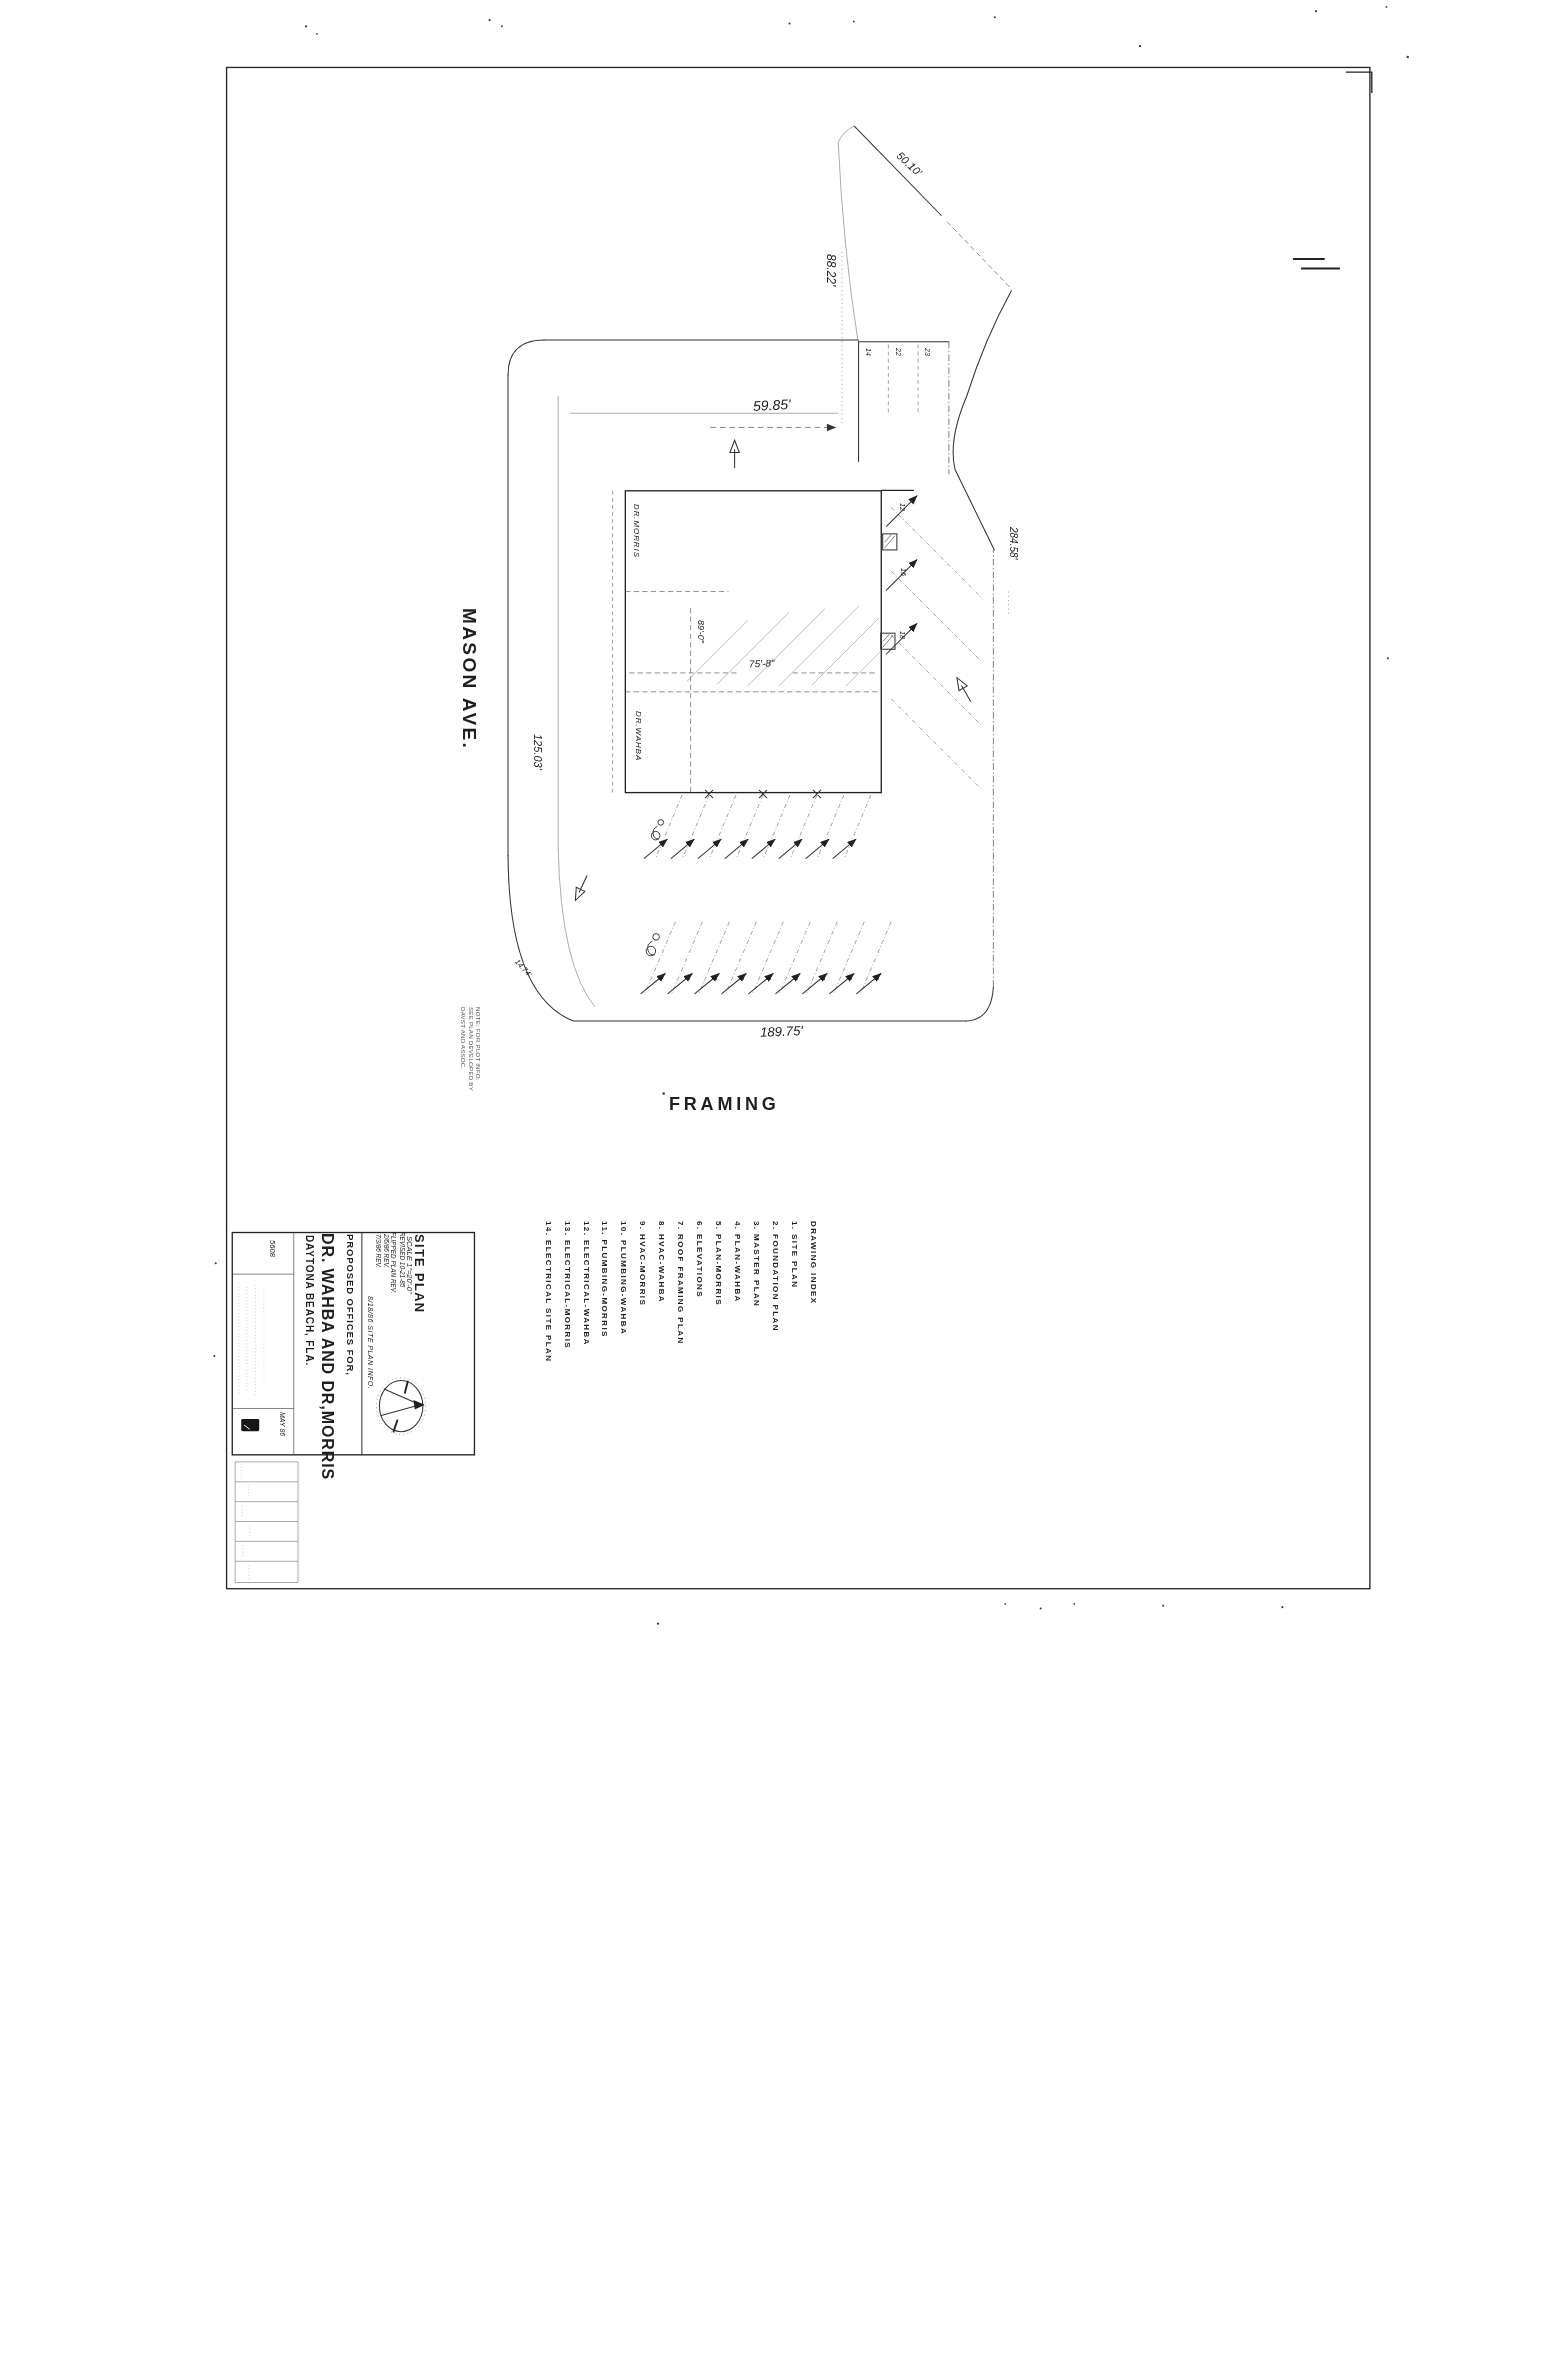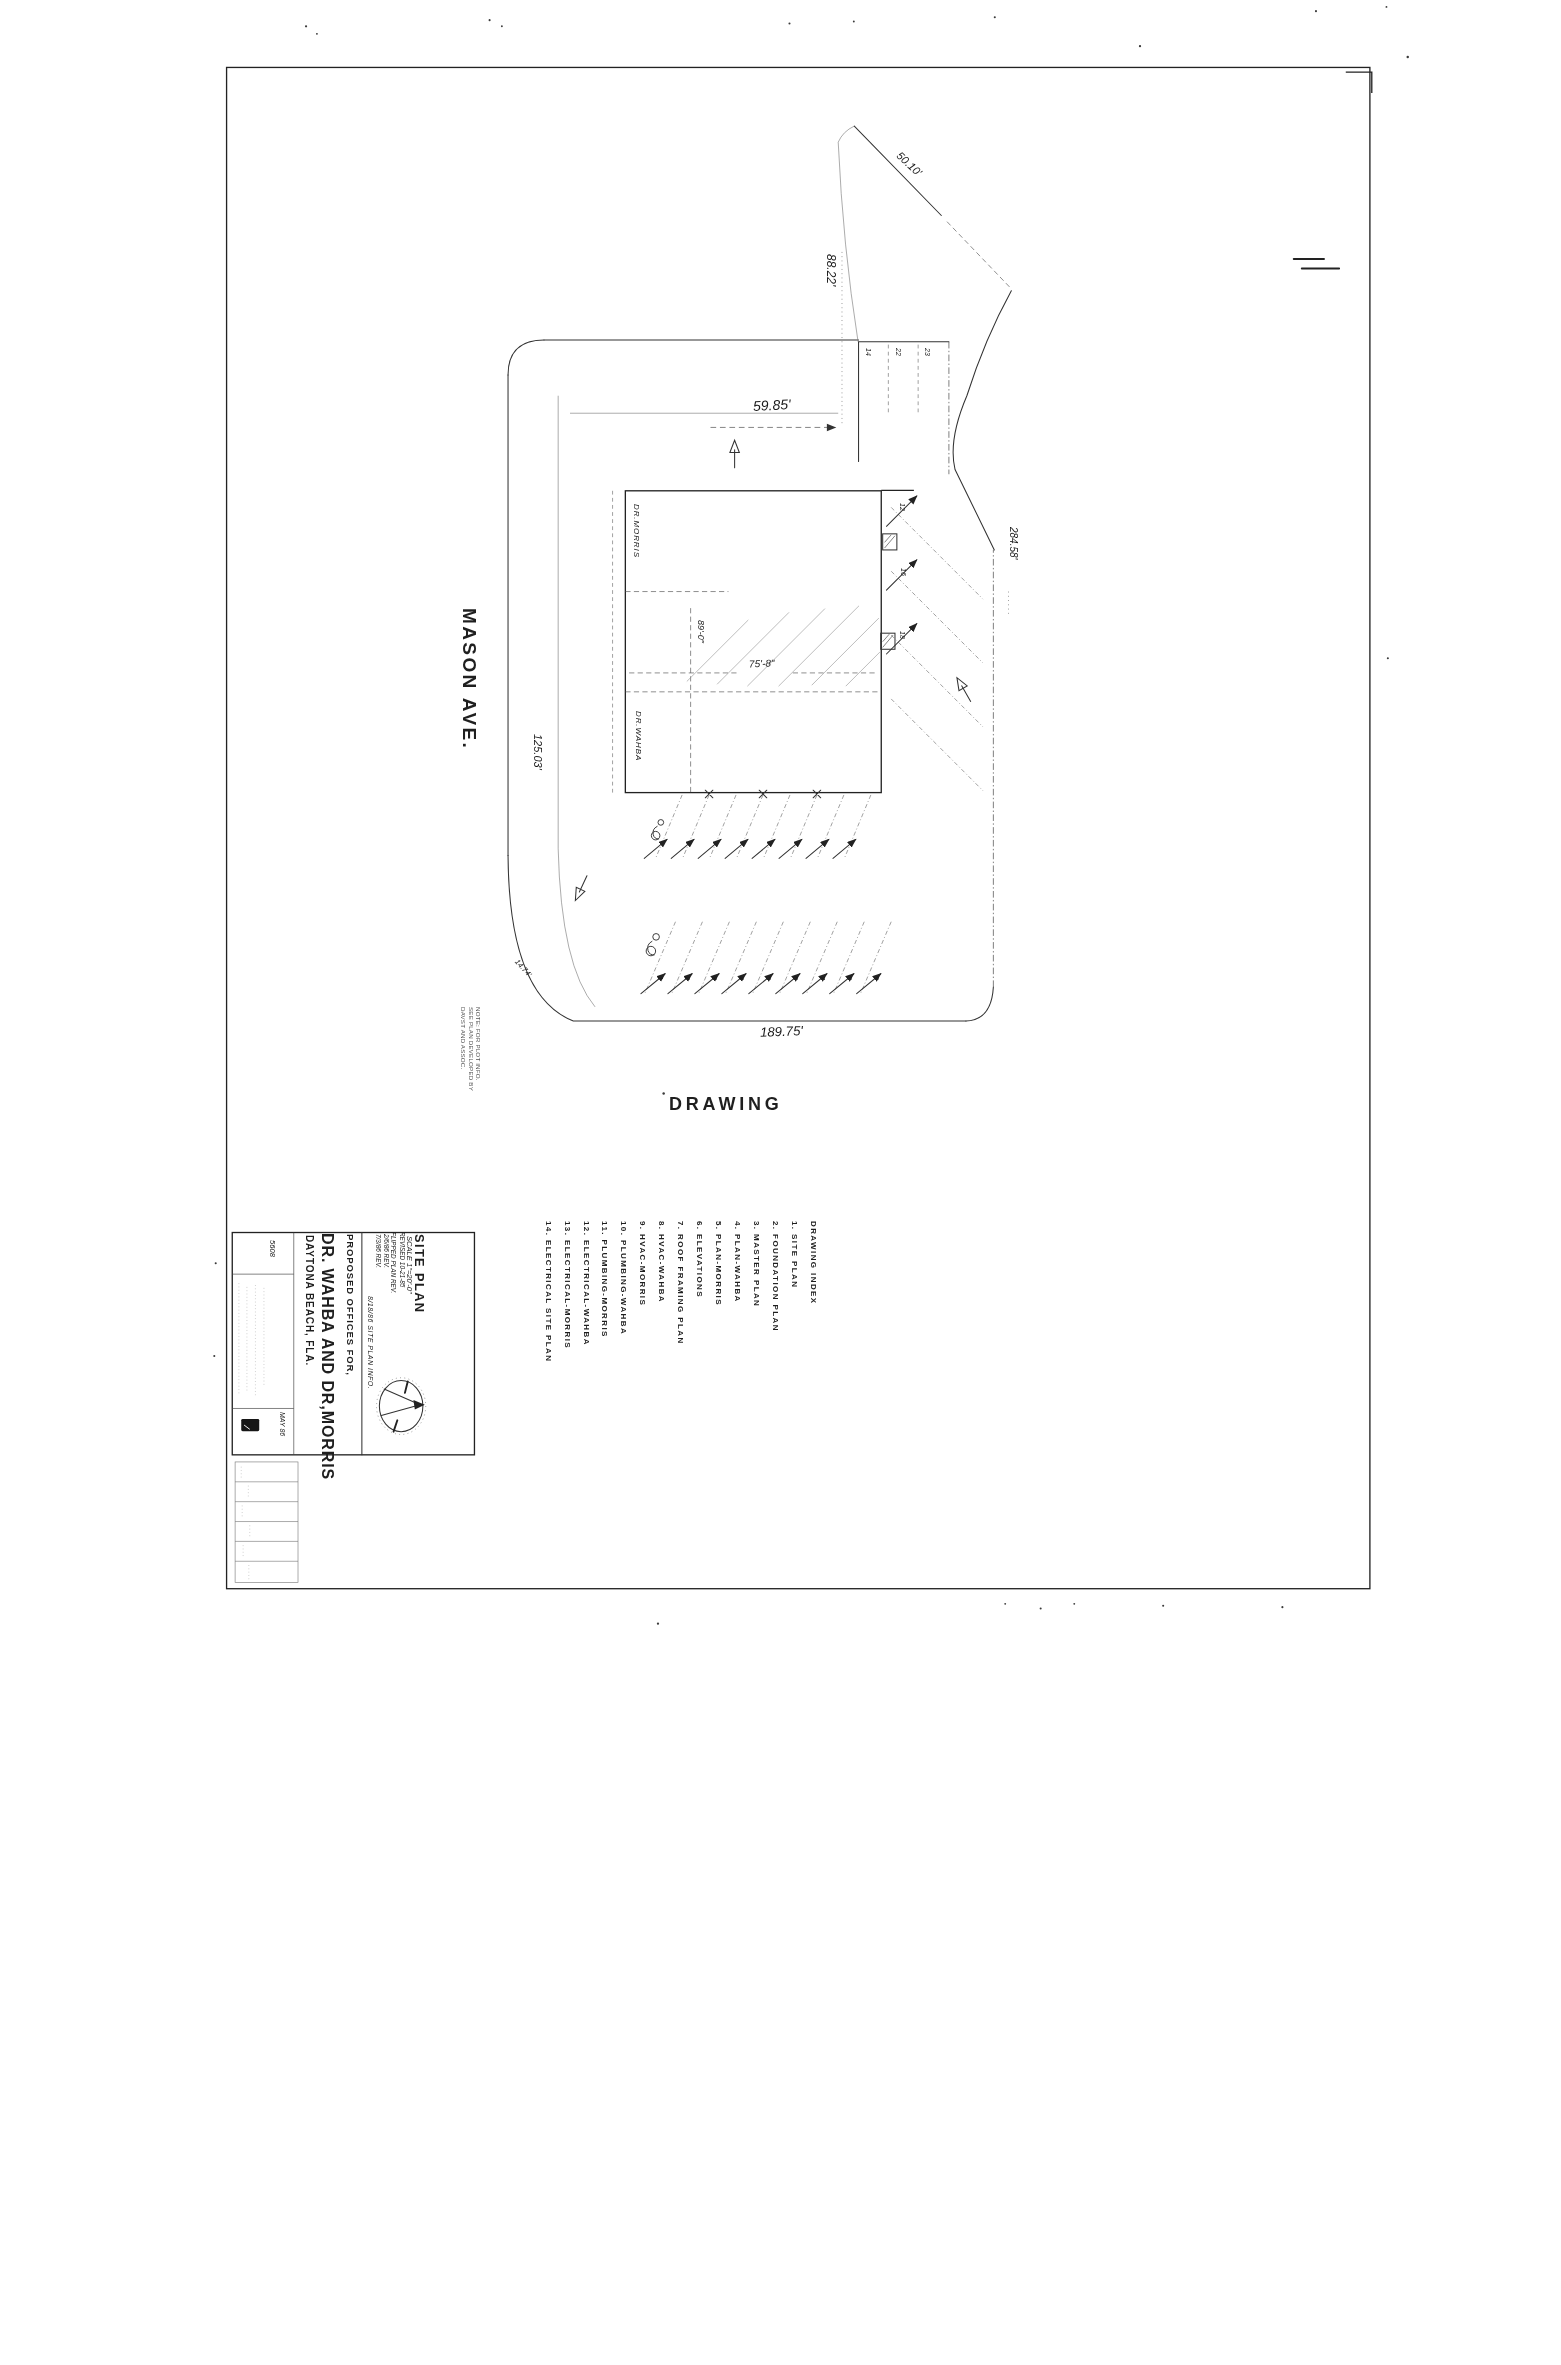--- a/index.html
+++ b/index.html
@@ -226,21 +226,21 @@
       <circle cx="2125" cy="3390" r="2"></circle>
     <circle cx="2200" cy="3400" r="2.2"></circle>
       <circle cx="2271" cy="3390" r="2"></circle>
     <circle cx="2459" cy="3394" r="2.2"></circle>
       <circle cx="2711" cy="3397" r="2.2"></circle>
     <circle cx="1403" cy="2311" r="2.6"></circle>
   </g>
 </svg>
 
 <div class="t v b" style="left:479px;top:608px;font-size:19px;letter-spacing:2.4px;">MASON AVE.</div>
-<div class="t b" style="left:669px;top:1095px;font-size:18px;letter-spacing:3.8px;">DRAWING</div>
+<div class="t b" style="left:669px;top:1095px;font-size:18px;letter-spacing:3.8px;">FRAMING</div>
 
 <div class="t hand" style="left:753px;top:398px;font-size:14px;transform:rotate(-3deg);">59.85'</div>
 <div class="t hand" style="left:902px;top:150px;font-size:11px;transform:rotate(43deg);transform-origin:0 0;">50.10'</div>
 <div class="t v hand" style="left:837px;top:254px;font-size:12px;">88.22'</div>
 <div class="t v hand" style="left:543px;top:734px;font-size:11px;">125.03'</div>
 <div class="t hand" style="left:760px;top:1025px;font-size:13.2px;transform:rotate(-2deg);">189.75'</div>
 <div class="t v hand" style="left:1018px;top:527px;font-size:10px;">284.58'</div>
 <div class="t hand" style="left:519px;top:958px;font-size:7.6px;transform:rotate(48deg);transform-origin:0 0;">14.74'</div>
 
 <div class="t v hand" style="left:640px;top:504px;font-size:8px;letter-spacing:0.9px;">DR.MORRIS</div>

